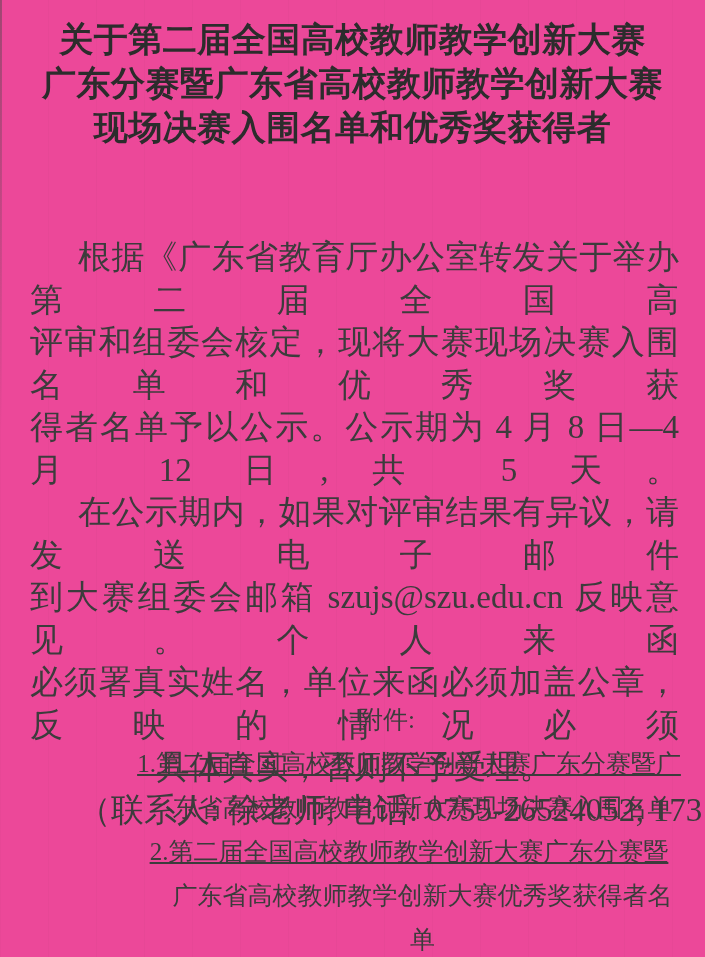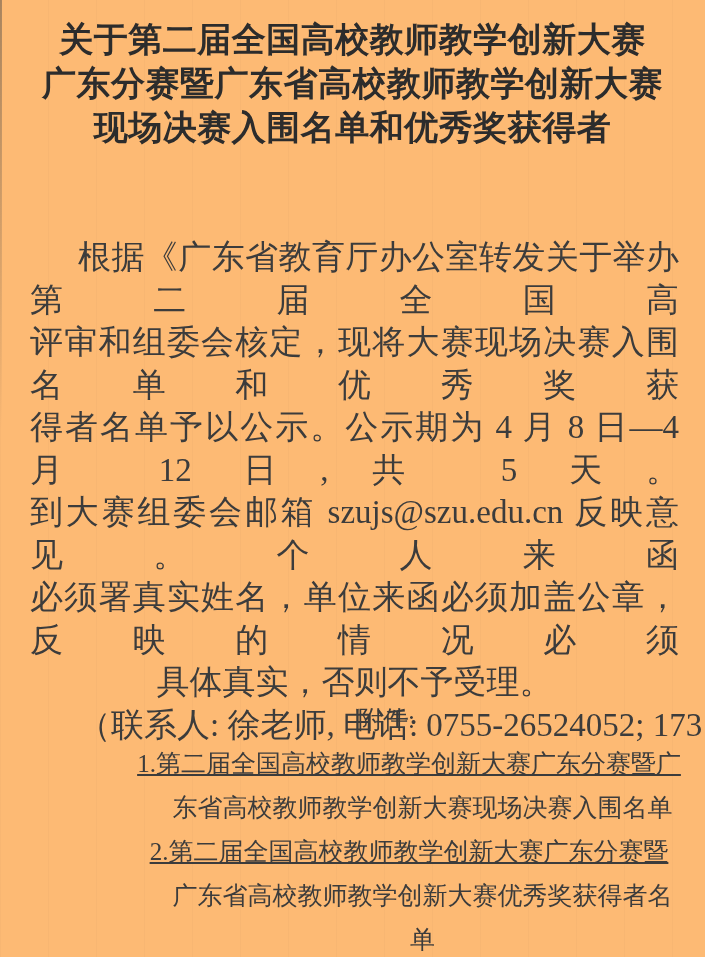--- a/index.html
+++ b/index.html
@@ -4,21 +4,21 @@
 <style>
   html, body {
     margin: 0;
     padding: 0;
     background: #ffffff;
   }
   .page {
     position: relative;
     width: 705px;
     height: 957px;
-    background: #fdba74;
+    background: #ec4899;
     overflow: hidden;
     font-family: "Liberation Serif", "DejaVu Serif", serif;
     color: #3a3a3a;
   }
   
   .page::before {
     content: "";
     position: absolute;
     inset: 0;
     background: repeating-linear-gradient(
@@ -90,20 +90,21 @@
   <div class="doc-title">
     <div class="title-line">关于第二届全国高校教师教学创新大赛</div>
     <div class="title-line">广东分赛暨广东省高校教师教学创新大赛</div>
     <div class="title-line">现场决赛入围名单和优秀奖获得者</div>
   </div>
 
   <div class="body-block">
     <div class="line just indent">根据《广东省教育厅办公室转发关于举办第二届全国高</div>
     <div class="line just">评审和组委会核定，现将大赛现场决赛入围名单和优秀奖获</div>
     <div class="line just">得者名单予以公示。公示期为 4 月 8 日—4 月 12 日,共 5 天。</div>
+    <div class="line just indent">在公示期内，如果对评审结果有异议，请发送电子邮件</div>
     <div class="line just">到大赛组委会邮箱 szujs@szu.edu.cn 反映意见。个人来函</div>
     <div class="line just">必须署真实姓名，单位来函必须加盖公章，反映的情况必须</div>
     <div class="line">具体真实，否则不予受理。</div>
     <div class="line indent">（联系人: 徐老师, 电话: 0755-26524052; 17310726215）</div>
   </div>
 
   <div class="attach-block">
     <div class="line attach-label">附件:</div>
     <div class="line attach-first">1.第二届全国高校教师教学创新大赛广东分赛暨广</div>
     <div class="line attach-wrap">东省高校教师教学创新大赛现场决赛入围名单</div>

